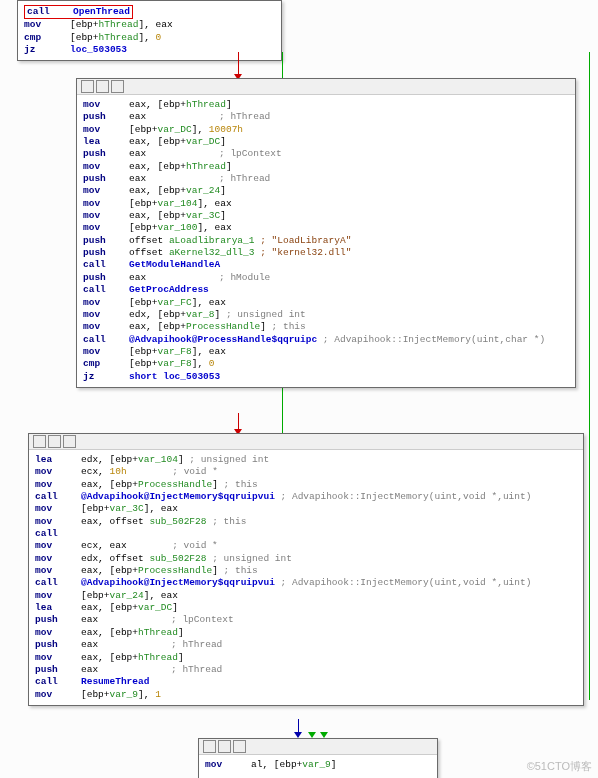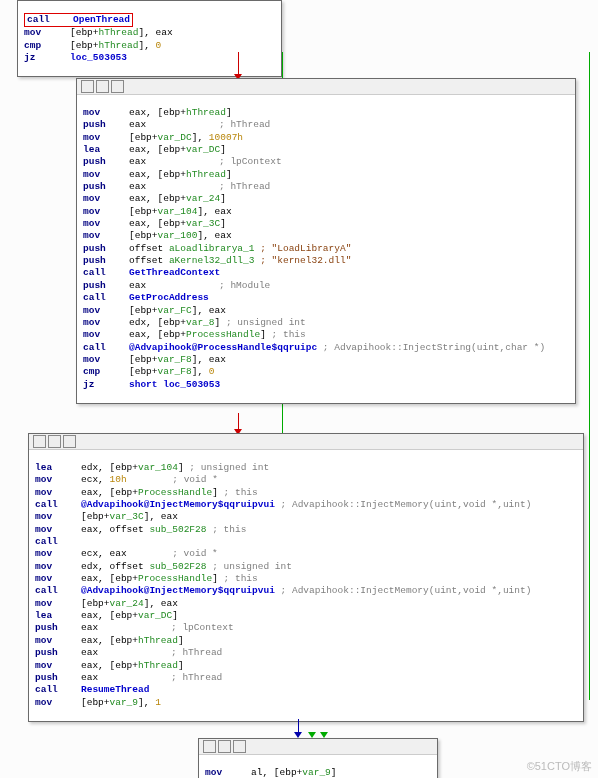--- a/index.html
+++ b/index.html
@@ -1,20 +1,20 @@
 <!DOCTYPE html>
 <html><head>
 <meta charset="utf-8">
 <style>
 *{box-sizing:border-box;margin:0;padding:0}
 body{width:598px;height:778px;background:#fcfcfc;font-family:'Courier New',monospace;font-size:9.5px;position:relative;overflow:hidden}
 .block{position:absolute;border:1px solid #6a6a6a;background:#fff;box-shadow:2px 2px 3px rgba(0,0,0,0.2)}
 .iconbar{height:16px;background:#f0f0f0;border-bottom:1px solid #ccc;display:flex;align-items:center;padding-left:4px;gap:2px}
 .iconbar span{width:13px;height:13px;display:inline-block;border:1px solid #888;background:#eee}
-.code{padding:12px 6px;line-height:1.3}
+.code{padding:4px 6px;line-height:1.3}
 .row{white-space:pre;display:flex}
 .mn{color:#000080;font-weight:bold;width:46px;display:inline-block}
 .v{color:#228b22}
 .n{color:#b8860b}
 .s{color:#8b4513}
 .c{color:#808080}
 .cl{color:#0000cd;font-weight:bold}
 .ot{color:#000}
 .hl{border:1px solid #d00;display:inline-block;padding:0 2px}
 .arrow{position:absolute;pointer-events:none}
@@ -56,27 +56,27 @@
 <div class="row"><span class="mn">lea</span><span class="ot">eax, [ebp+</span><span class="v">var_DC</span><span class="ot">]</span></div>
 <div class="row"><span class="mn">push</span><span class="ot" style="width:90px;display:inline-block">eax</span><span class="c">; lpContext</span></div>
 <div class="row"><span class="mn">mov</span><span class="ot">eax, [ebp+</span><span class="v">hThread</span><span class="ot">]</span></div>
 <div class="row"><span class="mn">push</span><span class="ot" style="width:90px;display:inline-block">eax</span><span class="c">; hThread</span></div>
 <div class="row"><span class="mn">mov</span><span class="ot">eax, [ebp+</span><span class="v">var_24</span><span class="ot">]</span></div>
 <div class="row"><span class="mn">mov</span><span class="ot">[ebp+</span><span class="v">var_104</span><span class="ot">], eax</span></div>
 <div class="row"><span class="mn">mov</span><span class="ot">eax, [ebp+</span><span class="v">var_3C</span><span class="ot">]</span></div>
 <div class="row"><span class="mn">mov</span><span class="ot">[ebp+</span><span class="v">var_100</span><span class="ot">], eax</span></div>
 <div class="row"><span class="mn">push</span><span class="ot">offset </span><span class="v">aLoadlibrarya_1</span><span class="s"> ; "LoadLibraryA"</span></div>
 <div class="row"><span class="mn">push</span><span class="ot">offset </span><span class="v">aKernel32_dll_3</span><span class="s"> ; "kernel32.dll"</span></div>
-<div class="row"><span class="mn">call</span><span class="cl">GetThreadContext</span></div>
+<div class="row"><span class="mn">call</span><span class="cl">GetModuleHandleA</span></div>
 <div class="row"><span class="mn">push</span><span class="ot" style="width:90px;display:inline-block">eax</span><span class="c">; hModule</span></div>
 <div class="row"><span class="mn">call</span><span class="cl">GetProcAddress</span></div>
 <div class="row"><span class="mn">mov</span><span class="ot">[ebp+</span><span class="v">var_FC</span><span class="ot">], eax</span></div>
 <div class="row"><span class="mn">mov</span><span class="ot">edx, [ebp+</span><span class="v">var_8</span><span class="ot">] </span><span class="c">; unsigned int</span></div>
 <div class="row"><span class="mn">mov</span><span class="ot">eax, [ebp+</span><span class="v">ProcessHandle</span><span class="ot">] </span><span class="c">; this</span></div>
-<div class="row"><span class="mn">call</span><span class="cl">@Advapihook@ProcessHandle$qqruipc</span><span class="c"> ; Advapihook::InjectString(uint,char *)</span></div>
+<div class="row"><span class="mn">call</span><span class="cl">@Advapihook@ProcessHandle$qqruipc</span><span class="c"> ; Advapihook::InjectMemory(uint,char *)</span></div>
 <div class="row"><span class="mn">mov</span><span class="ot">[ebp+</span><span class="v">var_F8</span><span class="ot">], eax</span></div>
 <div class="row"><span class="mn">cmp</span><span class="ot">[ebp+</span><span class="v">var_F8</span><span class="ot">], </span><span class="n">0</span></div>
 <div class="row"><span class="mn">jz</span><span class="cl">short loc_503053</span></div>
 </div>
 </div>
 
 <div class="vlr" style="left:238px;top:413px;height:18px"></div>
 <div class="arrow ar-d" style="left:234px;top:429px"></div>
 
 <div class="block" style="left:28px;top:433px;width:556px">

